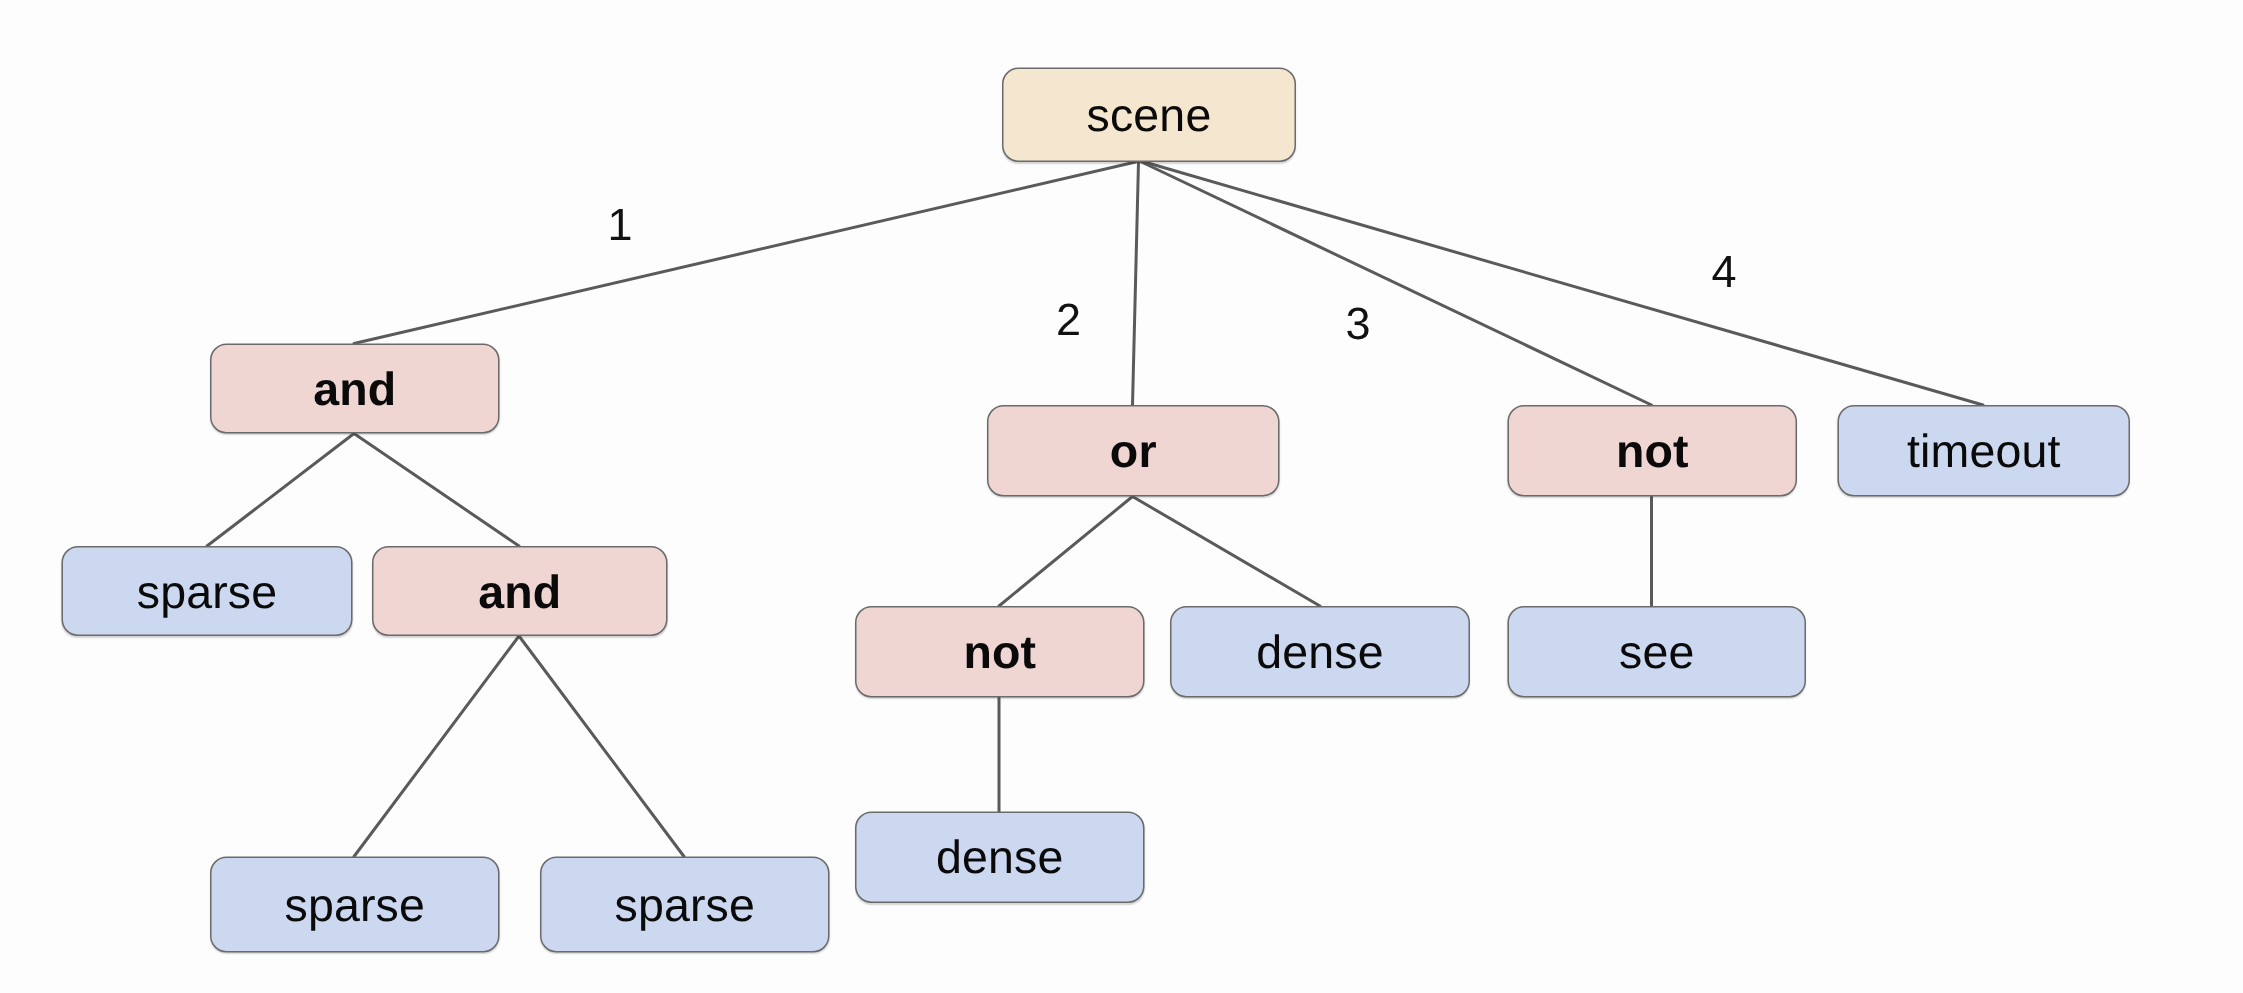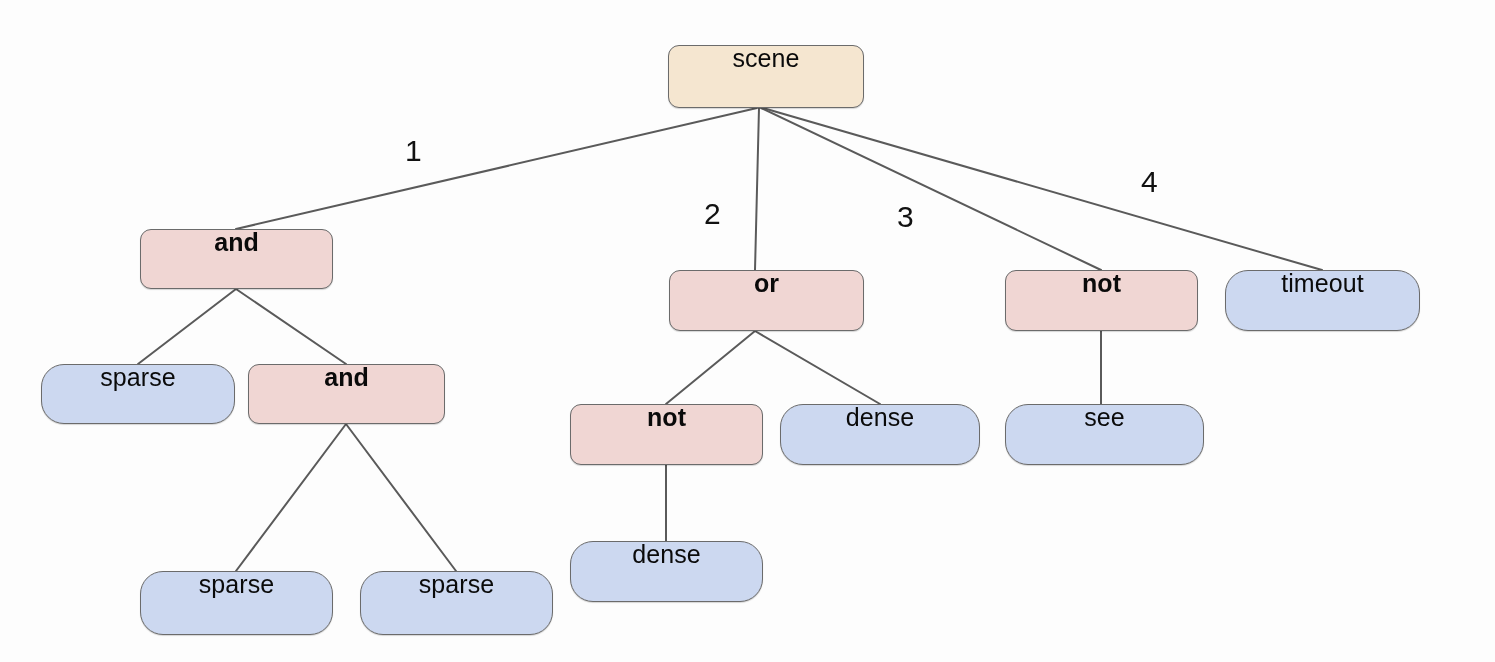--- a/index.html
+++ b/index.html
@@ -25,32 +25,32 @@
     width: 1495px;
     height: 662px;
     pointer-events: none;
   }
   .node {
     position: absolute;
     box-sizing: border-box;
     border: 1.6px solid #6b6b6b;
     border-radius: 11px;
     display: flex;
-    align-items: flex-start;
+    align-items: center;
     justify-content: center;
     color: #0a0a0a;
-    font-size: 25px;
+    font-size: 31px;
     line-height: 1;
     letter-spacing: 0.1px;
     white-space: nowrap;
     box-shadow: 0 1px 1px rgba(0,0,0,0.16);
   }
   .node.root     { background: #f5e6d0; }
   .node.operator { background: #f0d6d3; font-weight: bold; }
-  .node.leaf     { background: #ccd8f0; border-radius: 23px; }
+  .node.leaf     { background: #ccd8f0; }
   .edge-label {
     position: absolute;
     font-size: 30px;
     color: #111111;
     line-height: 1;
     white-space: nowrap;
   }
 </style>
 </head>
 <body>
@@ -70,21 +70,21 @@
       <line x1="666" y1="465" x2="666" y2="541" stroke="#5a5a5a" stroke-width="2" stroke-linecap="round"></line>
       <line x1="1101" y1="331" x2="1101" y2="404" stroke="#5a5a5a" stroke-width="2" stroke-linecap="round"></line>
     </svg>
   <div id="node-layer">
       <div class="node root" style="left: 668px; top: 45px; width: 196px; height: 63px;">
         <span>scene</span>
       </div>
       <div class="node operator" style="left: 140px; top: 229px; width: 193px; height: 60px;">
         <span>and</span>
       </div>
-      <div class="node operator" style="left: 658px; top: 270px; width: 195px; height: 61px; margin-left: 11px;">
+      <div class="node operator" style="left: 658px; top: 270px; width: 195px; height: 61px;">
         <span>or</span>
       </div>
       <div class="node operator" style="left: 1005px; top: 270px; width: 193px; height: 61px;">
         <span>not</span>
       </div>
       <div class="node leaf" style="left: 1225px; top: 270px; width: 195px; height: 61px;">
         <span>timeout</span>
       </div>
       <div class="node leaf" style="left: 41px; top: 364px; width: 194px; height: 60px;">
         <span>sparse</span>

